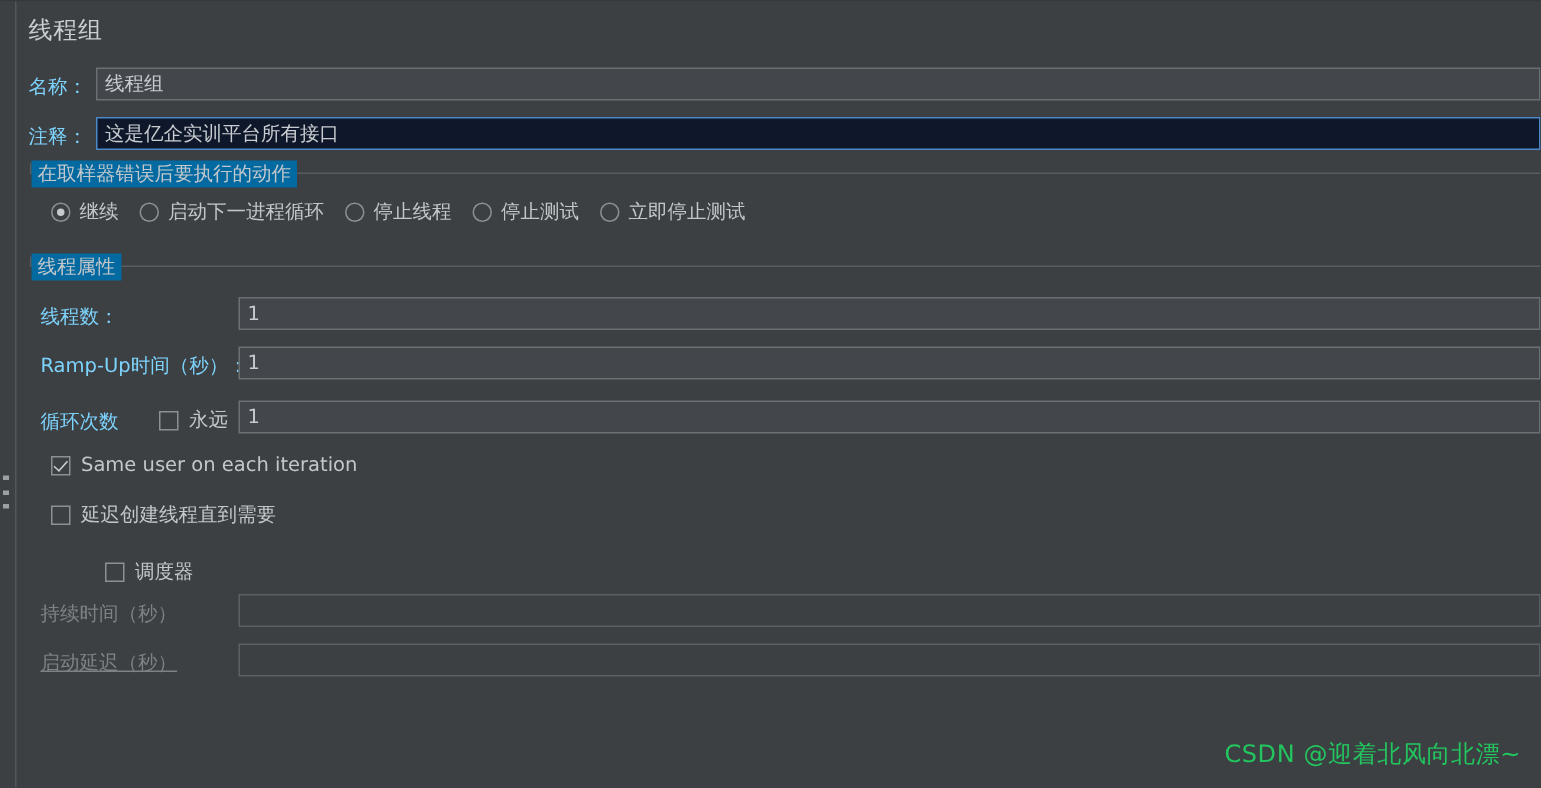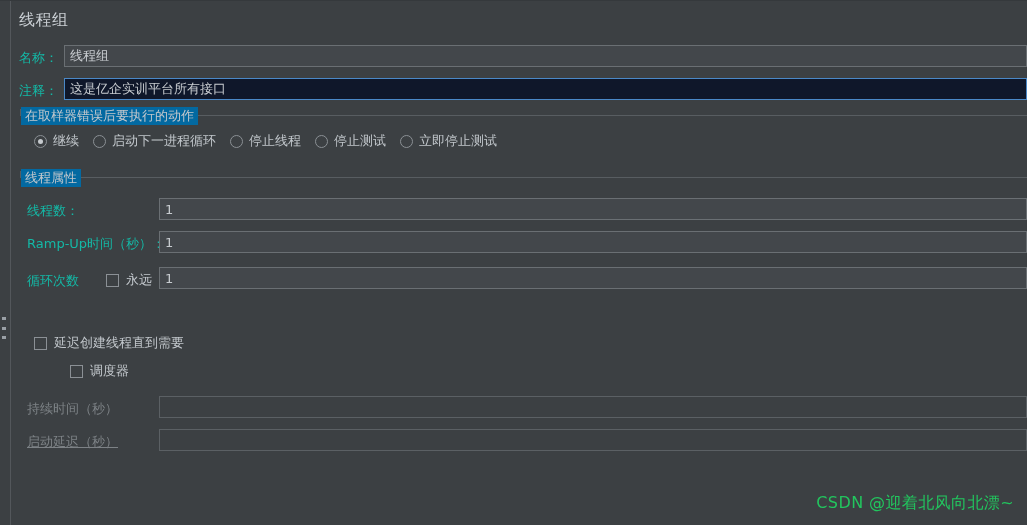--- a/index.html
+++ b/index.html
@@ -67,21 +67,21 @@
     position: absolute;
     left: 7px; top: 9px;
     font-size: 16px;
     color: #c9ced3;
     letter-spacing: .5px;
   }
 
   
   .row-label {
     position: absolute;
-    color: #14b8a6;
+    color: #7dd3fc;
     font-size: 13px;
   }
 
   .textfield {
     position: absolute;
     box-sizing: border-box;
     background: #43474b;
     border: 1px solid #6a6f73;
     color: #c8ccd0;
     font-size: 13px;
@@ -261,27 +261,31 @@
     <div class="row-label" style="left:15px; top:234px;">Ramp-Up时间（秒）：</div>
     <input class="textfield" style="left: 147px; top: 230px; width: 868px; height: 22px;" value="1">
 
     <div class="row-label" style="left:15px; top:271px;">循环次数</div>
     <div class="checkbox-row" style="left:94px; top:270px;">
       <span class="check-mark"></span>
       <span class="check-label">永远</span>
     </div>
     <input class="textfield" style="left: 147px; top: 266px; width: 868px; height: 22px;" value="1">
 
+    <div class="checkbox-row checked" style="left:22px; top:302px;">
+      <span class="check-mark"></span>
+      <span class="check-label latin">Same user on each iteration</span>
+    </div>
 
     <div class="checkbox-row" style="left:22px; top:333px;">
       <span class="check-mark"></span>
       <span class="check-label">延迟创建线程直到需要</span>
     </div>
 
-    <div class="checkbox-row" style="left:22px; top:361px;padding-left:36px;">
+    <div class="checkbox-row" style="left:22px; top:371px;padding-left:36px;">
       <span class="check-mark"></span>
       <span class="check-label">调度器</span>
     </div>
 
     <div class="row-label" style="left:15px; top:399px; color:#7d8286;">持续时间（秒）</div>
     <input class="textfield disabled" style="left: 147px; top: 395px; width: 868px; height: 22px;" disabled="" value="">
 
     <div class="row-label" style="left:15px; top:432px; color:#7d8286;text-decoration:underline;">启动延迟（秒）</div>
     <input class="textfield disabled" style="left: 147px; top: 428px; width: 868px; height: 22px;" disabled="" value="">
 

